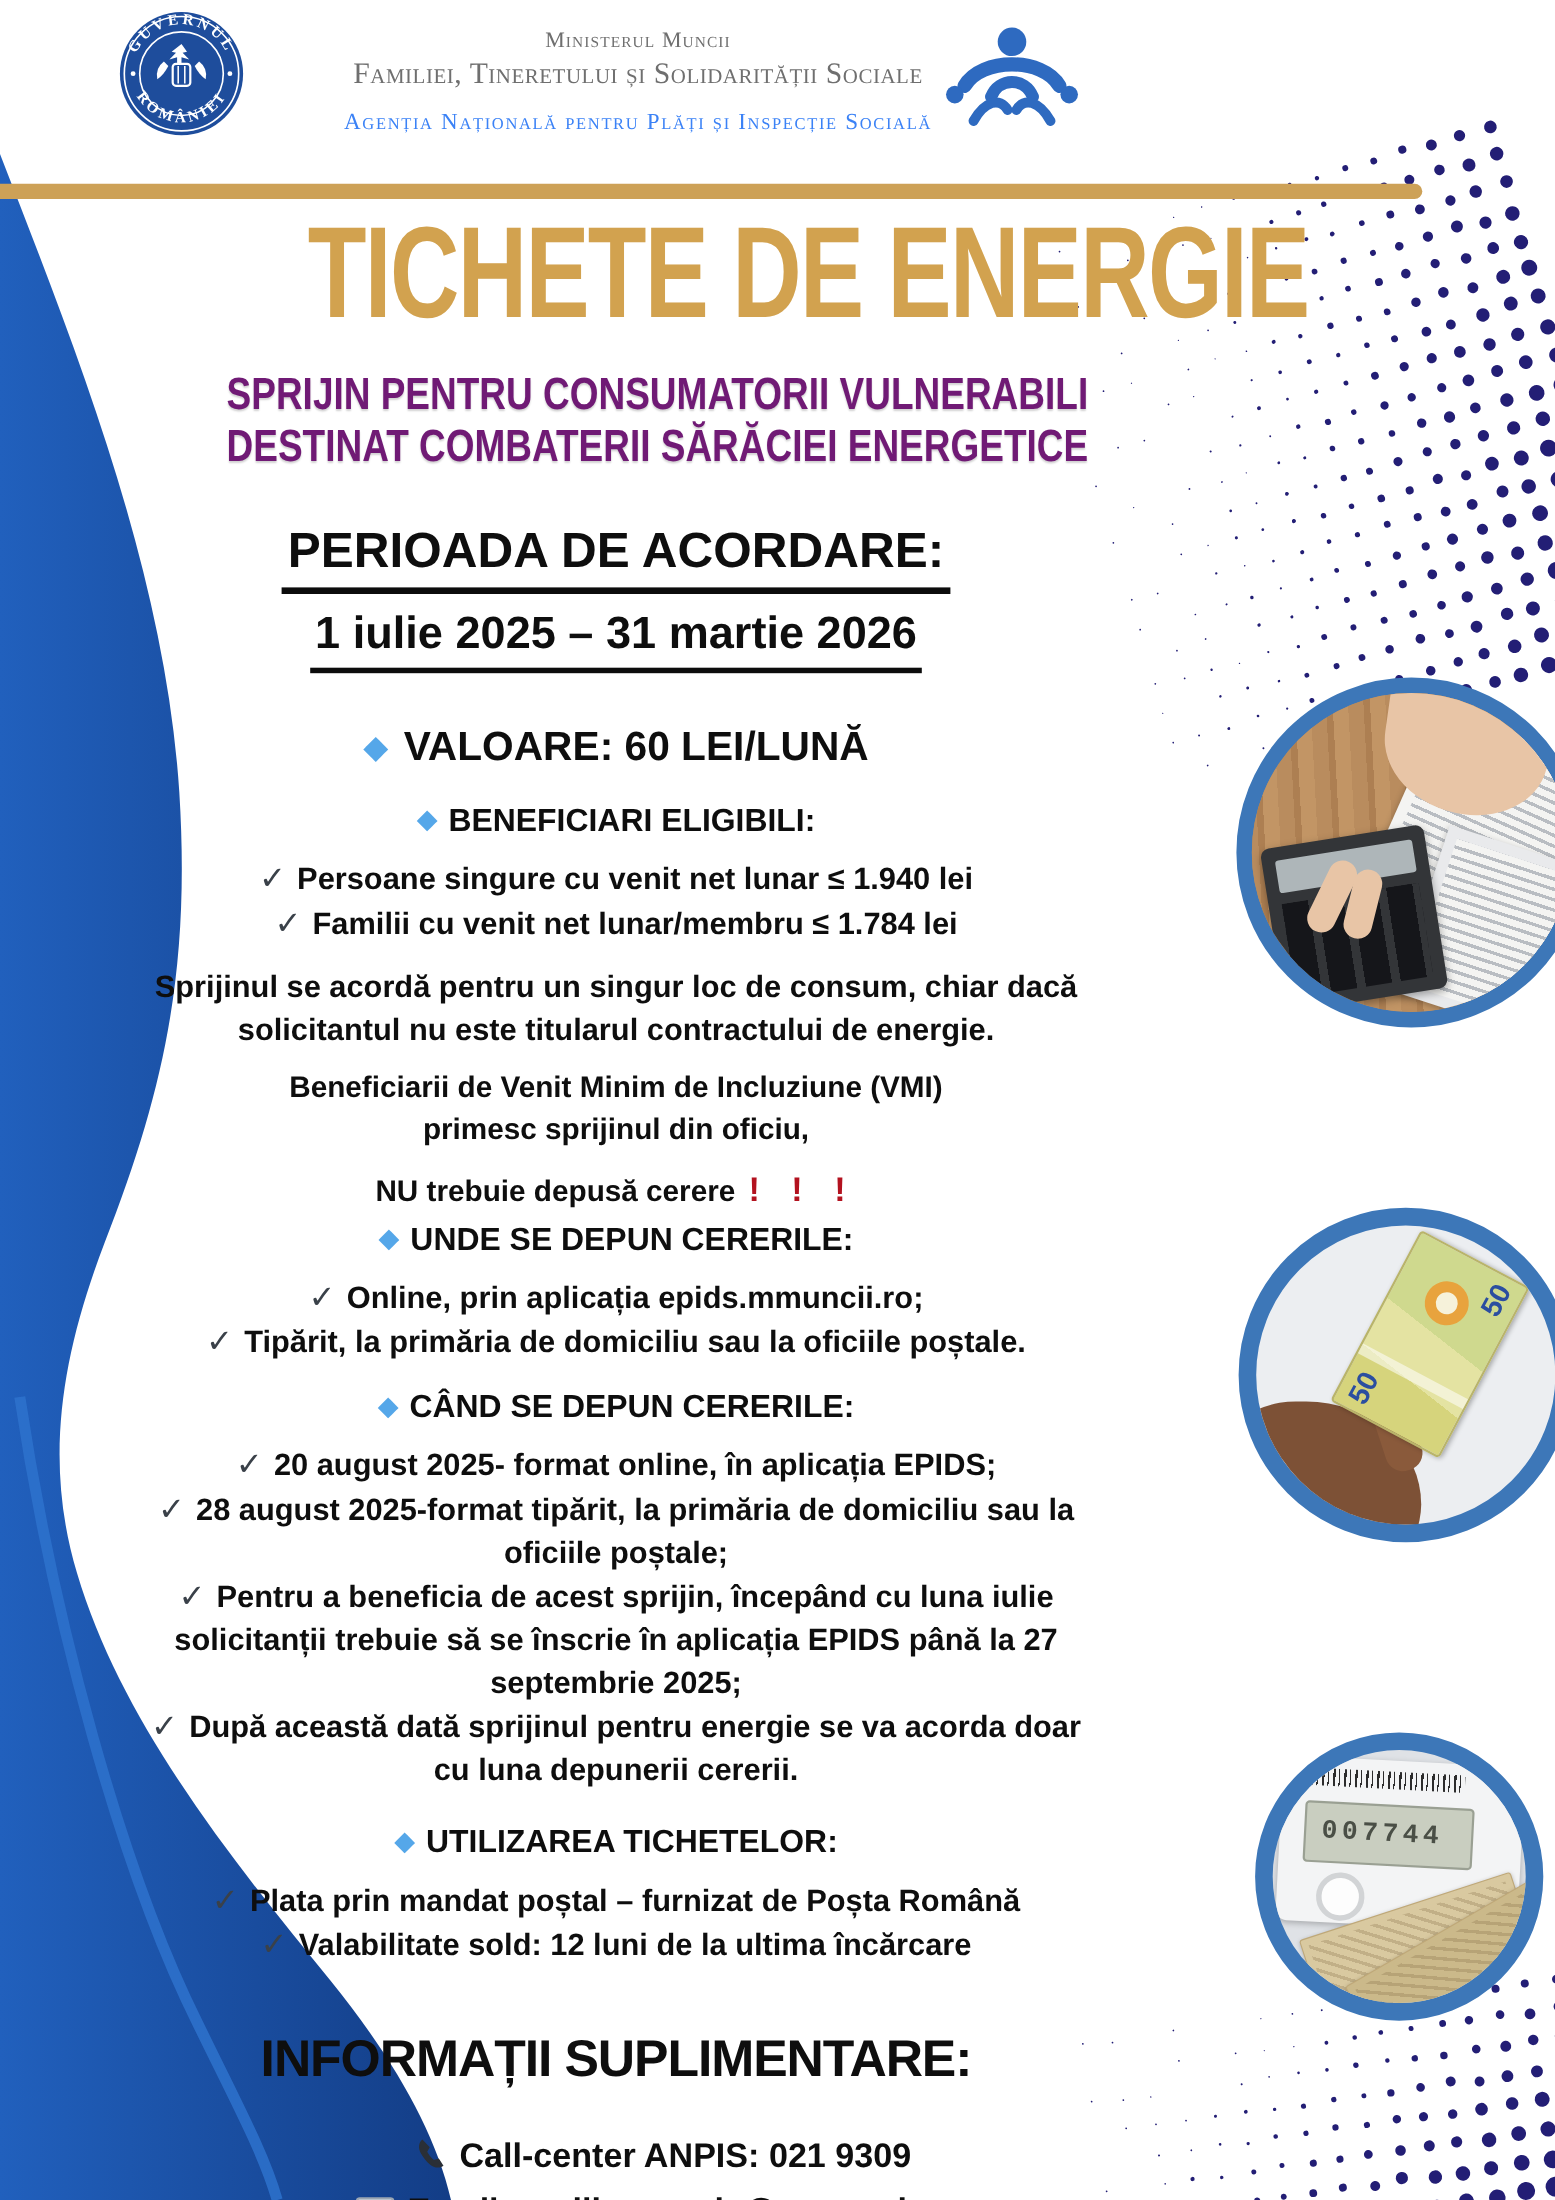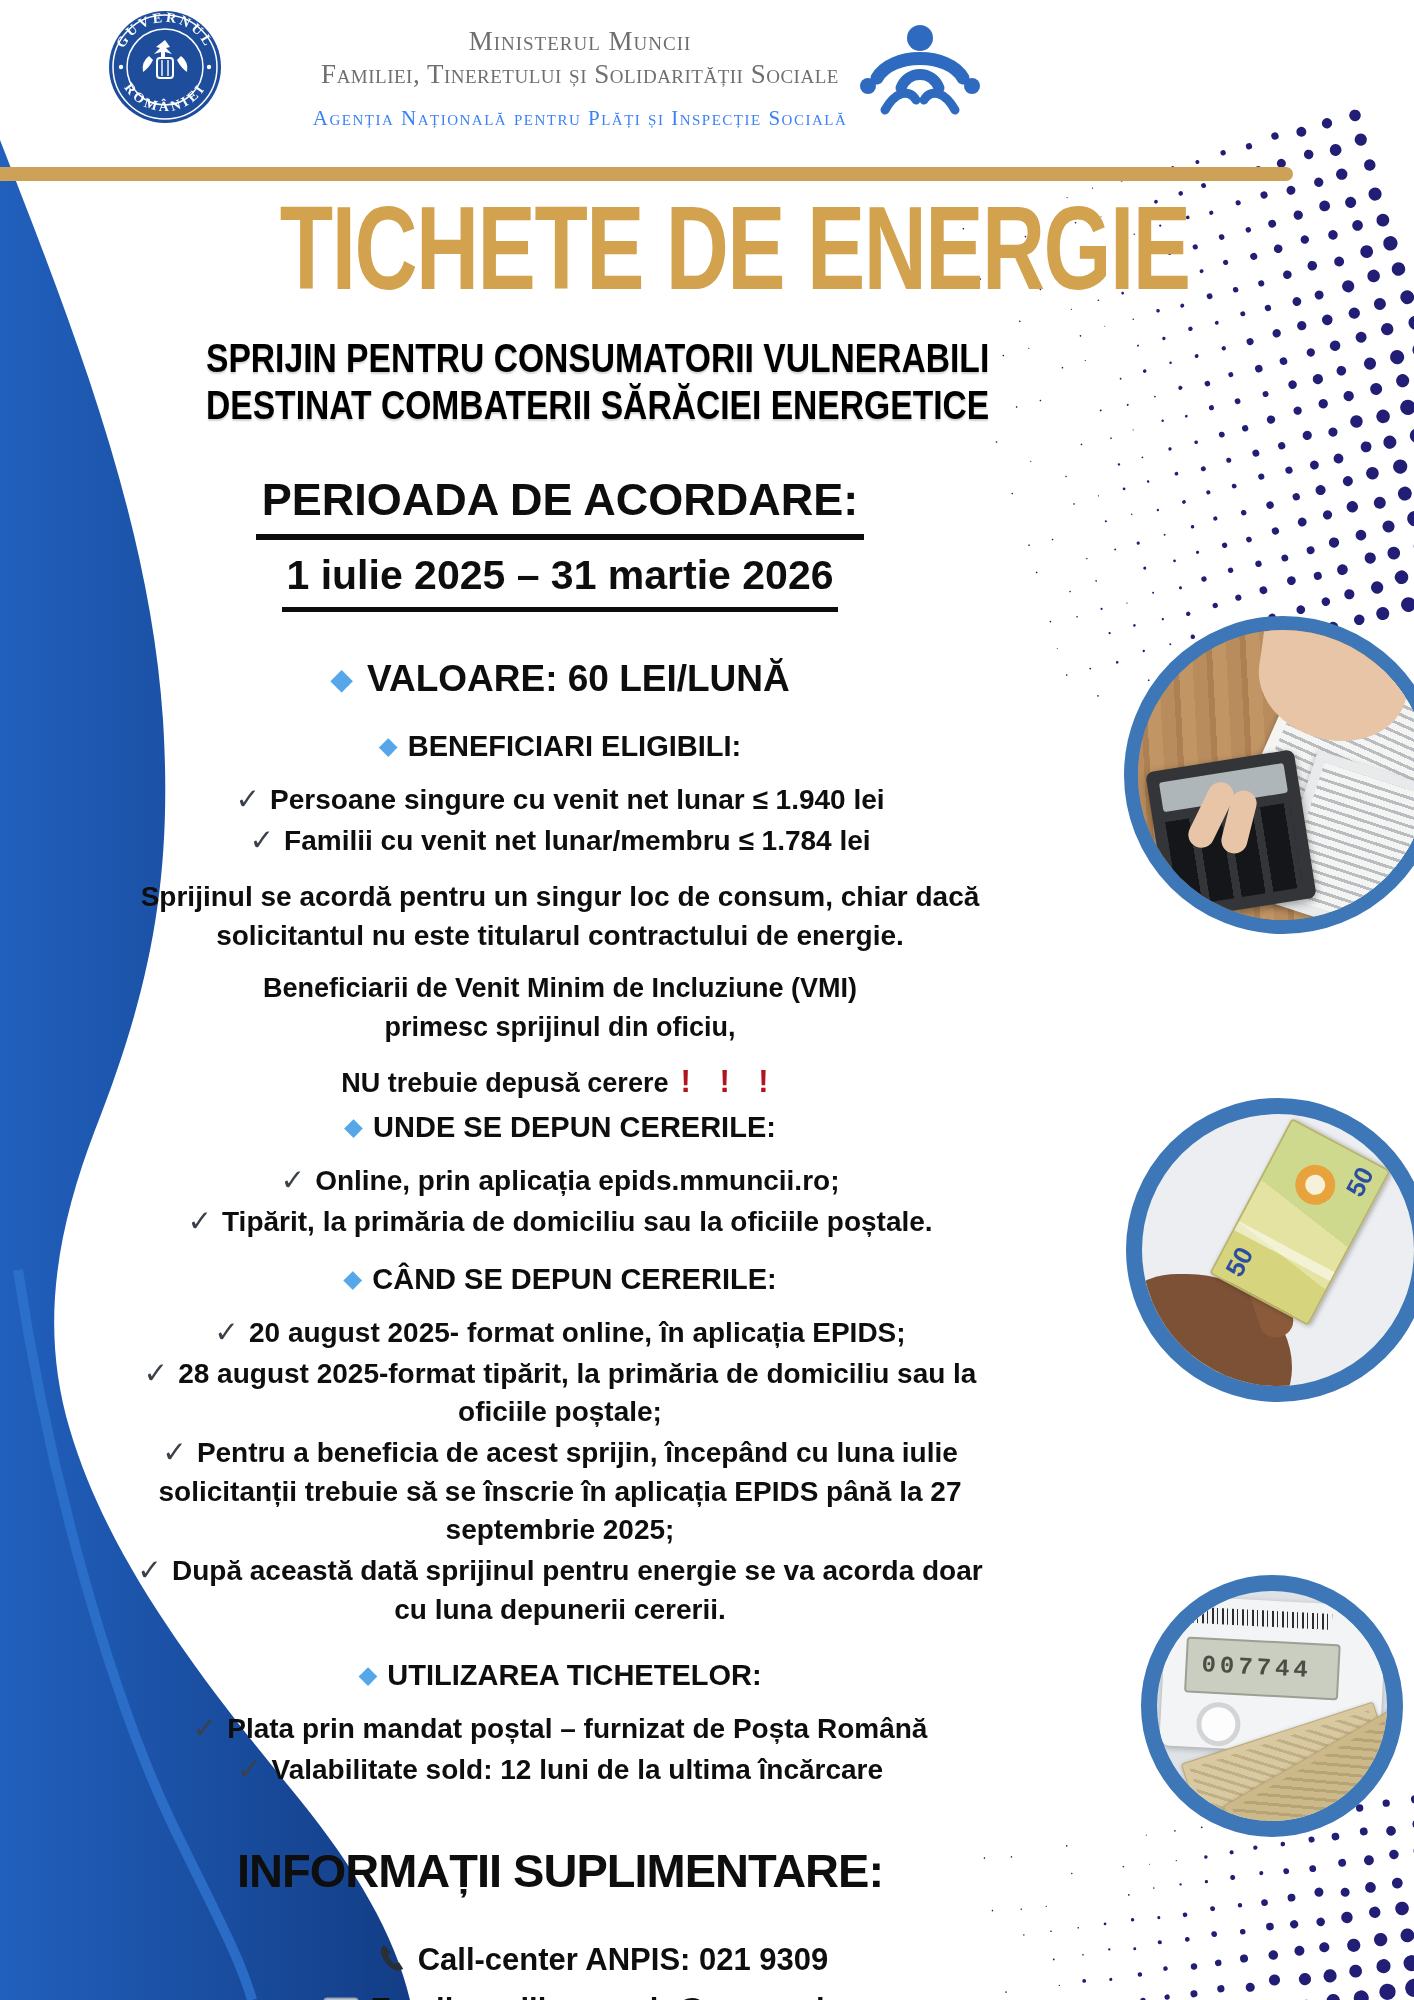--- a/index.html
+++ b/index.html
@@ -12,21 +12,21 @@
   #dots-top{left:985px;top:150px;transform:rotate(-16deg);}
   #dots-bottom{left:985px;top:1815px;transform:rotate(-8deg);}
 
   .gold-bar{position:absolute;left:0;top:167px;width:1293px;height:14px;
             background:#CDA157;border-radius:0 8px 8px 0;z-index:2;}
 
   
   .seal{position:absolute;left:104px;top:6px;z-index:4;}
   .ministry{position:absolute;left:260px;top:26px;width:640px;text-align:center;z-index:4;
             font-family:"Liberation Serif","DejaVu Serif",serif;font-variant:small-caps;color:#6f6f6f;}
-  .ministry .l1{font-size:27px;letter-spacing:1px;}
+  .ministry .l1{font-size:20px;letter-spacing:1px;}
   .ministry .l2{font-size:27px;letter-spacing:0.5px;margin-top:2px;}
   .ministry .l3{font-size:21px;letter-spacing:1.5px;color:#3b82f6;margin-top:16px;}
   .anpis{position:absolute;left:855px;top:22px;z-index:4;}
 
   
   .photo{position:absolute;border-radius:50%;overflow:hidden;z-index:3;
          border:14px solid #3D77B8;box-sizing:border-box;}
   #photo-calc{left:1124px;top:616px;width:318px;height:318px;background:#b98c5e;}
   #photo-money{left:1126px;top:1098px;width:304px;height:304px;background:#eceef1;border-width:16px;}
   #photo-meter{left:1141px;top:1575px;width:262px;height:262px;background:#dfe2e6;border-width:16px;}
@@ -64,21 +64,21 @@
   .meter-btn{position:absolute;left:36px;top:104px;width:34px;height:34px;border-radius:50%;background:#fdfdfd;border:5px solid #d2d4d6;}
   .cash{position:absolute;background:#d9c9a0;border:1px solid #bfa878;border-radius:3px;box-shadow:0 1px 4px rgba(0,0,0,.25);}
   .cash.c2{background:#cbb98a;}
   .cash .wm{position:absolute;inset:6px;background:repeating-linear-gradient(35deg,rgba(122,98,60,.25) 0 3px,transparent 3px 9px);}
 
   
   .content{position:absolute;left:120px;top:182px;width:880px;text-align:center;z-index:4;}
   .condensed{display:inline-block;transform:scaleX(.74);transform-origin:50% 50%;white-space:nowrap;}
   .condensed2{display:inline-block;transform:scaleX(.82);transform-origin:50% 50%;white-space:nowrap;}
   .title{font-size:118px;line-height:1.12;font-weight:bold;color:#D2A24F;letter-spacing:-2px;margin-bottom:22px;}
-  .subtitle{font-size:41px;line-height:1.1;font-weight:bold;color:#000000;text-shadow:0 2px 2px rgba(0,0,0,.18);margin-bottom:2px;}
+  .subtitle{font-size:41px;line-height:1.1;font-weight:bold;color:#701a75;text-shadow:0 2px 2px rgba(0,0,0,.18);margin-bottom:2px;}
   .gap-sub{height:44px;}
   .period-h{font-size:45px;font-weight:bold;margin-bottom:12px;}
   .period-h span.u{display:inline-block;border-bottom:6px solid #0c0c0c;padding:0 6px 8px 6px;text-align:right;}
   .period-d{font-size:41px;font-weight:bold;margin-bottom:46px;}
   .period-d span.u{display:inline-block;border-bottom:5px solid #0c0c0c;padding:0 4px 8px 4px;}
   .value-line{font-size:37px;font-weight:bold;margin-bottom:30px;}
   .diamond{color:#55A7E9;font-size:.8em;margin-right:14px;vertical-align:2px;}
   .sec-h{font-size:29px;font-weight:bold;margin-bottom:4px;}
   .sec-h .diamond{font-size:.85em;margin-right:10px;}
   .check-list{margin:16px;padding:0;list-style:none;}

